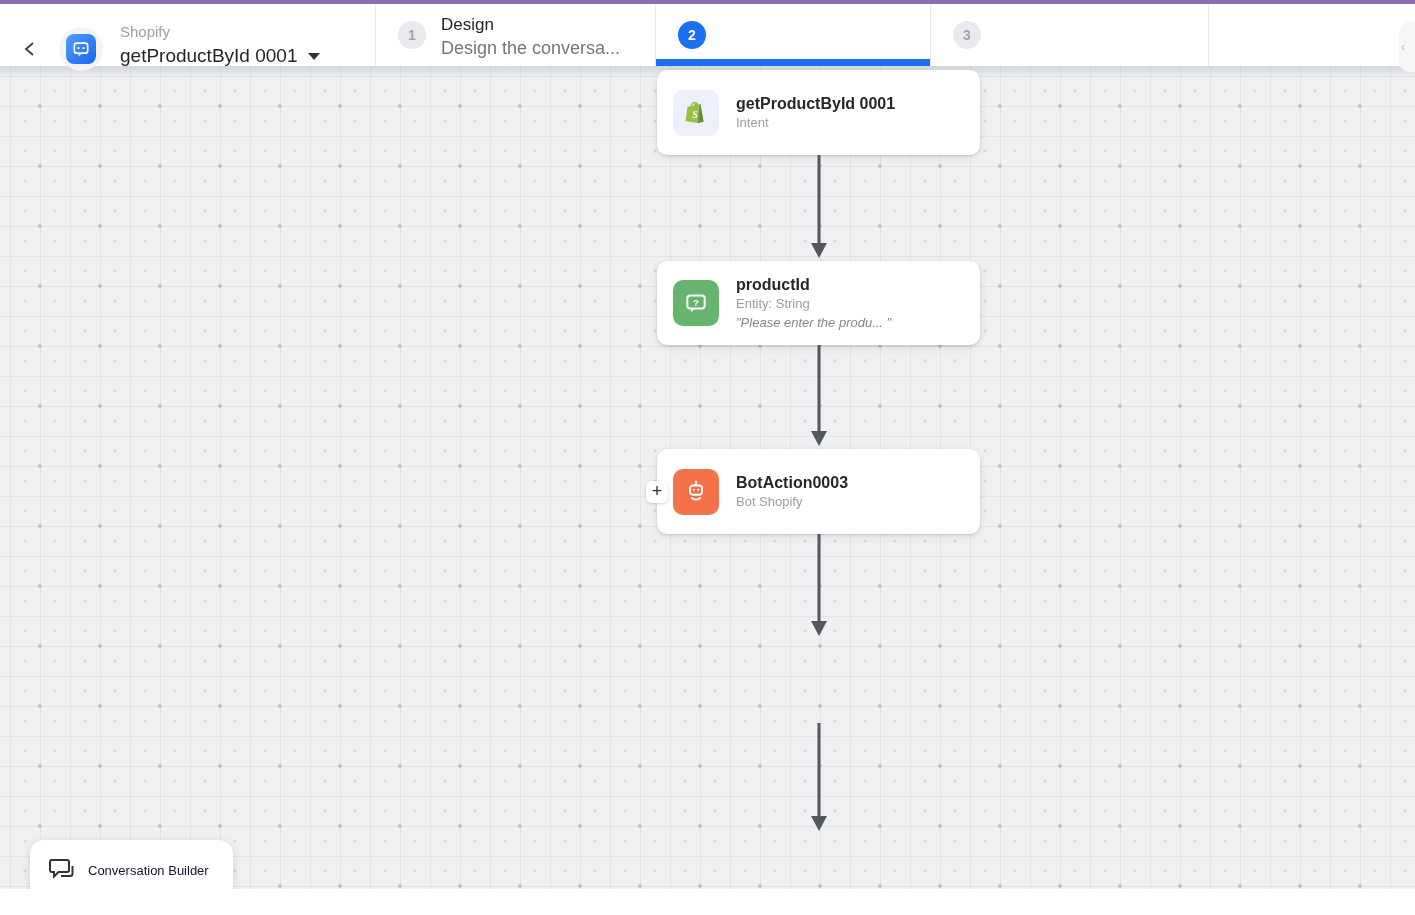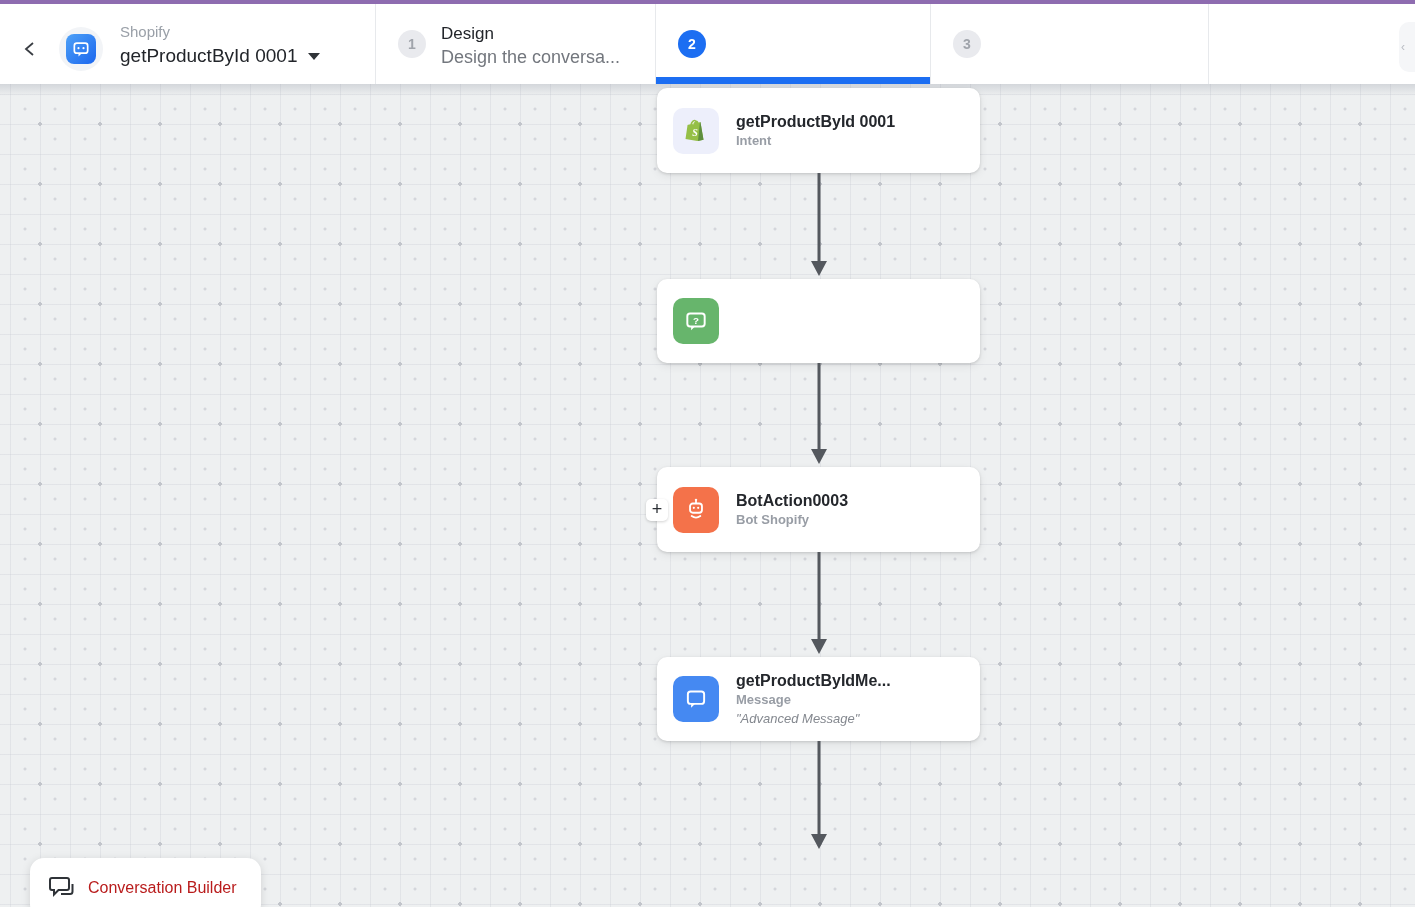--- a/index.html
+++ b/index.html
@@ -3,21 +3,21 @@
 <meta charset="utf-8">
 <style>
   * { margin:0; padding:0; box-sizing:border-box; }
   html,body { width:1415px; height:915px; overflow:hidden; background:#fff;
     font-family:"Liberation Sans", sans-serif; }
 
   
   .topbar { height:4px; background:#8e6cb0; }
 
   
-  .header { position:relative; height:80px; background:#fff; z-index:5; }
+  .header { position:relative; height:62px; background:#fff; z-index:5; }
 
   .back-btn { position:absolute; left:16px; top:30px; width:30px; height:30px;
     display:flex; align-items:center; justify-content:center; cursor:pointer; }
 
   .app-badge { position:absolute; left:59px; top:23px; width:44px; height:44px;
     border-radius:50%; background:#f2f4f7; display:flex; align-items:center; justify-content:center; }
   .app-icon { width:30px; height:30px; border-radius:8px;
     background:linear-gradient(135deg,#4ea1f7 0%, #1b66ee 100%);
     display:flex; align-items:center; justify-content:center; }
 
@@ -69,21 +69,21 @@
   .node-2 { top:195px; height:84px; }
   .node-3 { top:383px; height:85px; }
   .node-4 { top:573px; height:84px; }
   .node .nicon { width:46px; height:46px; border-radius:10px; margin-right:17px;
     display:flex; align-items:center; justify-content:center; flex-shrink:0; }
   .icon-shopify { background:#edeffb; }
   .icon-entity  { background:#67b56c; }
   .icon-bot     { background:#f4724a; }
   .icon-message { background:#4589f2; }
   .node-title { font-size:16px; font-weight:700; color:#24272c; line-height:21px; }
-  .node-sub   { font-size:13px; color:#989da5; line-height:18px;font-weight:bold; }
+  .node-sub   { font-size:13px; color:#989da5; line-height:18px; }
   .node-quote { font-size:13px; font-style:italic; color:#84888f; line-height:19px; }
 
   .add-btn { position:absolute; left:-11px; top:50%; transform:translateY(-50%);
     width:22px; height:22px; background:#fff; border-radius:5px;
     box-shadow:0 1px 3px rgba(0,0,0,.18); color:#2b2f34; font-size:18px;
     line-height:20px; text-align:center; cursor:pointer; }
 
   
   .arrow { position:absolute; left:810px; width:18px; }
   .arrow-1 { top:89px;  height:103px; }
@@ -94,21 +94,21 @@
     bottom:12px; width:3px; background:#54585e; }
   .arrow::after { content:""; position:absolute; bottom:0; left:50%;
     transform:translateX(-50%); width:0; height:0;
     border-left:8px solid transparent; border-right:8px solid transparent;
     border-top:15px solid #54585e; }
 
   
   .builder-pill { position:absolute; left:30px; top:774px; height:60px; background:#fff;
     border-radius:14px; box-shadow:0 2px 10px rgba(0,0,0,.13);
     display:flex; align-items:center; gap:12px; padding:0 24px 0 18px; cursor:pointer; }
-  .builder-label { font-size:16px; color:#b91c1c; }
+  .builder-label { font-size:13px; color:#0f172a; }
 </style>
 </head>
 <body>
 
 <div class="topbar"></div>
 
 <div class="header">
   <div class="back-btn">
     <svg width="20" height="20" viewBox="0 0 20 20">
       <polyline points="12,4 5,10 12,16" fill="none" stroke="#3a3e44" stroke-width="1.8"></polyline>
@@ -176,20 +176,25 @@
       <div class="line"></div>
     </div>
 
   <div class="node node-2">
     <div class="nicon icon-entity">
       <svg width="26" height="26" viewBox="0 0 24 24">
         <rect x="4" y="5" width="16" height="12" rx="2.5" fill="none" stroke="#fff" stroke-width="1.8"></rect>
         <path d="M7.5 17 L7.5 20.5 L11 17" fill="#fff"></path>
         <text x="12" y="14.8" font-size="9" fill="#fff" text-anchor="middle" font-weight="bold">?</text>
       </svg>
+    </div>
+    <div>
+      <div class="node-title">productId</div>
+      <div class="node-sub">Entity: String</div>
+      <div class="node-quote">"Please enter the produ... "</div>
     </div>
   </div>
 
   <div class="arrow arrow-2">
       <div class="line"></div>
     </div>
 
   <div class="node node-3">
     <div class="add-btn">+</div>
     <div class="nicon icon-bot">
@@ -205,33 +210,20 @@
     <div>
       <div class="node-title">BotAction0003</div>
       <div class="node-sub">Bot Shopify</div>
     </div>
   </div>
 
   <div class="arrow arrow-3">
       <div class="line"></div>
     </div>
 
-  <div class="node node-4">
-    <div class="nicon icon-message">
-      <svg width="26" height="26" viewBox="0 0 24 24">
-        <rect x="4.5" y="5" width="15" height="11.5" rx="2.5" fill="none" stroke="#fff" stroke-width="1.8"></rect>
-        <path d="M7.5 16.5 L7.5 20 L11 16.5" fill="#fff"></path>
-      </svg>
-    </div>
-    <div>
-      <div class="node-title">getProductByIdMe...</div>
-      <div class="node-sub">Message</div>
-      <div class="node-quote">"Advanced Message"</div>
-    </div>
-  </div>
 
   <div class="arrow arrow-4">
       <div class="line"></div>
     </div>
 
   <div class="builder-pill">
     <svg width="28" height="26" viewBox="0 0 28 26">
       <path d="M4 3 h15 a2 2 0 0 1 2 2 v8 a2 2 0 0 1 -2 2 h-8.5 l-4.5 4.5 v-4.5 h-2 a2 2 0 0 1 -2 -2 v-8 a2 2 0 0 1 2 -2 z" fill="none" stroke="#2f3338" stroke-width="2"></path>
       <path d="M24.5 9 v7.5 a2.5 2.5 0 0 1 -2.5 2.5 h-9" fill="none" stroke="#2f3338" stroke-width="2"></path>
     </svg>

